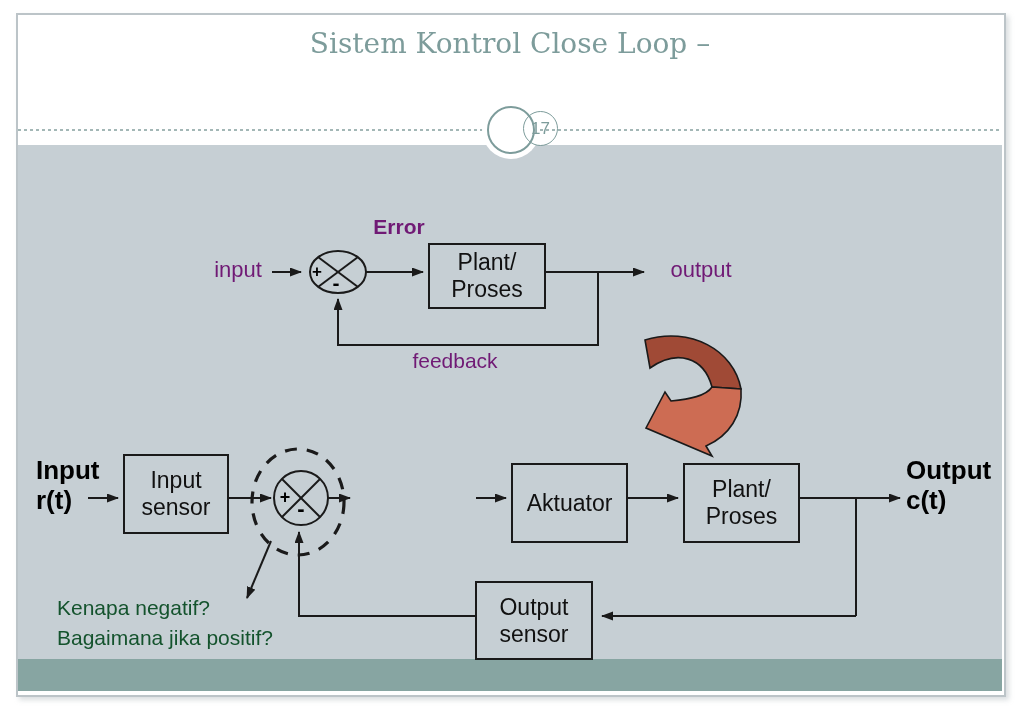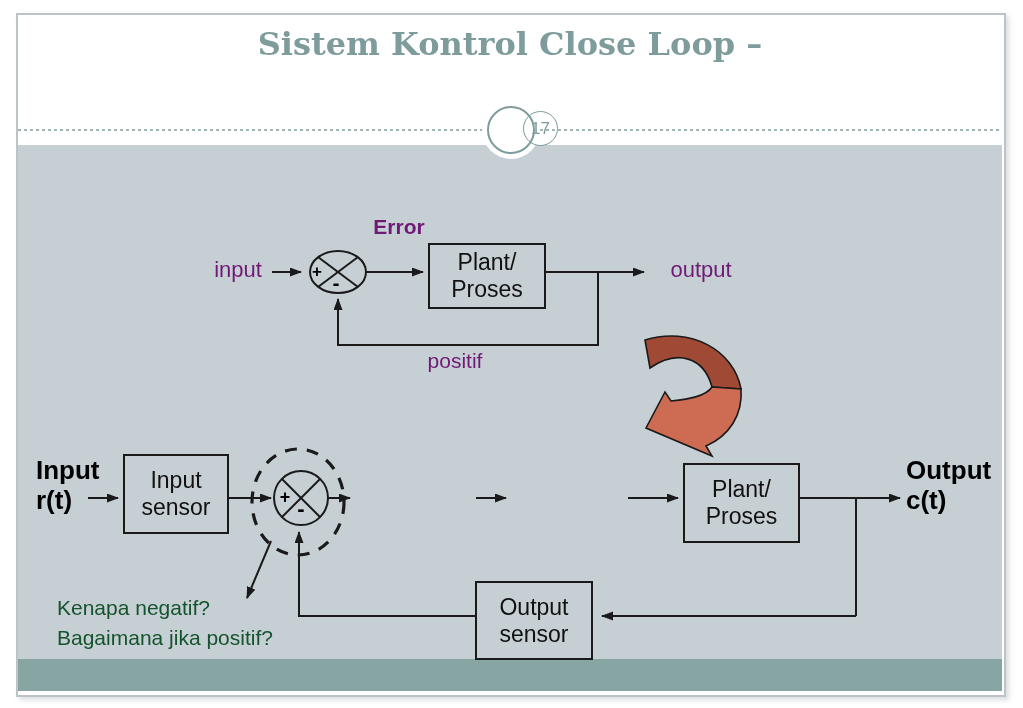--- a/index.html
+++ b/index.html
@@ -10,21 +10,21 @@
         background:#ffffff;border:2px solid #bcc4c8;box-shadow:3px 3px 5px rgba(150,160,165,.35);}
   #main-area{position:absolute;left:18px;top:145px;width:984px;height:514px;
         background:var(--main-bg,#c6cfd4);}
   #bottom-band{position:absolute;left:18px;top:659px;width:984px;height:32px;
         background:var(--band-bg,#87a5a2);}
   #sep-line{position:absolute;left:18px;top:129px;width:984px;height:2px;
         background:repeating-linear-gradient(90deg,#a3b7b6 0 3px,transparent 3px 6px);}
   
   #title-block{position:absolute;left:18px;top:20px;width:984px;text-align:center;
         font-family:"DejaVu Serif",serif;color:var(--title-color,#7d9c9b);
-        font-size:32px;line-height:48px;font-weight:bold;}
+        font-size:28px;line-height:48px;}
   
   #badge-halo{position:absolute;left:482px;top:101px;width:58px;height:58px;
         border-radius:50%;background:#ffffff;}
   #badge-ring-outer{position:absolute;left:5px;top:5px;width:44px;height:44px;
         border-radius:50%;border:2px solid var(--badge-ring,#7d9c9b);background:#ffffff;}
   #badge-ring-inner{position:absolute;left:3px;top:3px;width:33px;height:33px;
         border-radius:50%;border:1.5px solid var(--badge-ring,#7d9c9b);
         display:flex;align-items:center;justify-content:center;
         font-size:17px;color:var(--badge-ring,#6f908f);font-family:"Liberation Sans",sans-serif;margin-left:31px;}
   
@@ -110,32 +110,35 @@
 
   <div class="pin lbl" style="left:399px;top:227px;font-weight:bold;font-size:21px;">Error</div>
   <div class="pin lbl" style="left:238px;top:270px;">input</div>
   <div class="pin sum-sign" style="left:317px;top:272px;font-size:17px;">+</div>
   <div class="pin sum-sign" style="left:336px;top:283px;font-size:21px;">-</div>
   <div class="dbox" style="left:428px;top:243px;width:114px;height:62px;">
     <span>Plant/</span>
     <span>Proses</span>
   </div>
   <div class="pin lbl" style="left:701px;top:270px;">output</div>
-  <div class="pin lbl" style="left:455px;top:361px;font-size:21px;">positif</div>
+  <div class="pin lbl" style="left:455px;top:361px;font-size:21px;">feedback</div>
 
   <div class="bold-lbl" style="left:36px;top:455px;">
     <span>Input</span>
     <span>r(t)</span>
   </div>
   <div class="dbox" style="left:123px;top:454px;width:102px;height:76px;">
     <span>Input</span>
     <span>sensor</span>
   </div>
   <div class="pin sum-sign" style="left:285px;top:497px;font-size:18px;">+</div>
   <div class="pin sum-sign" style="left:301px;top:509px;font-size:22px;">-</div>
+  <div class="dbox" style="left:511px;top:463px;width:113px;height:76px;">
+    <span>Aktuator</span>
+  </div>
   <div class="dbox" style="left:683px;top:463px;width:113px;height:76px;">
     <span>Plant/</span>
     <span>Proses</span>
   </div>
   <div class="bold-lbl" style="left:906px;top:455px;">
     <span>Output</span>
     <span>c(t)</span>
   </div>
   <div class="dbox" style="left:475px;top:581px;width:114px;height:75px;">
     <span>Output</span>

